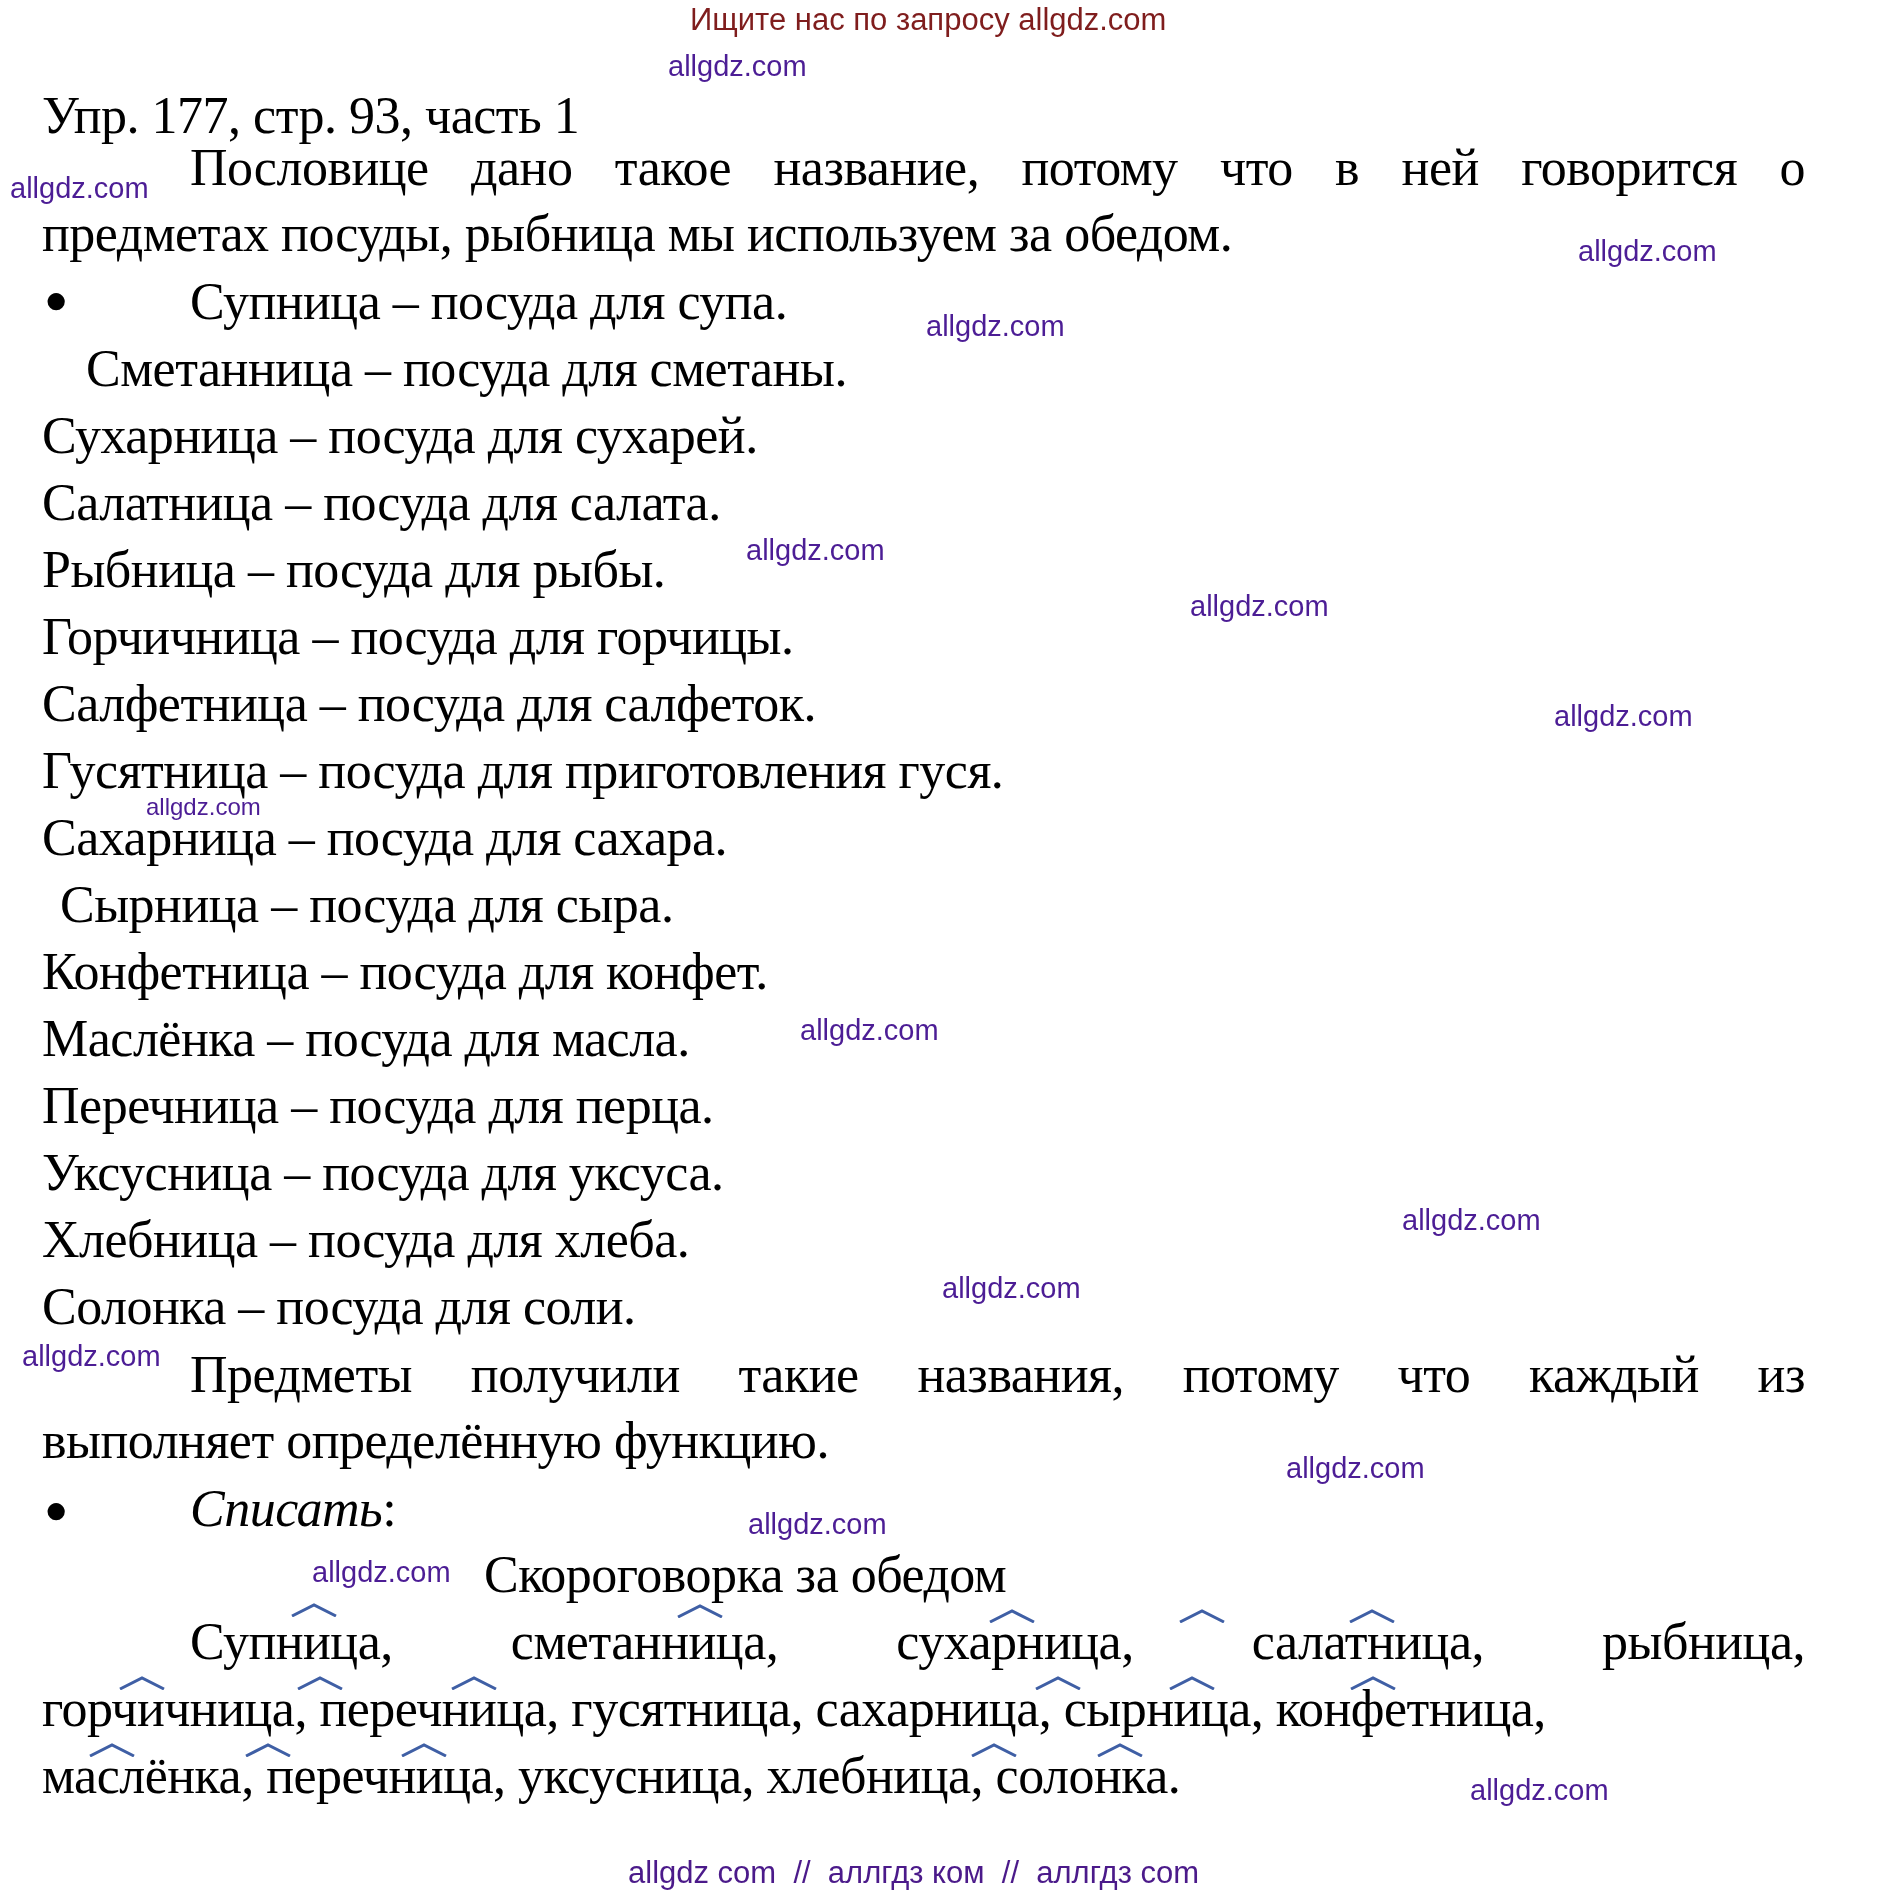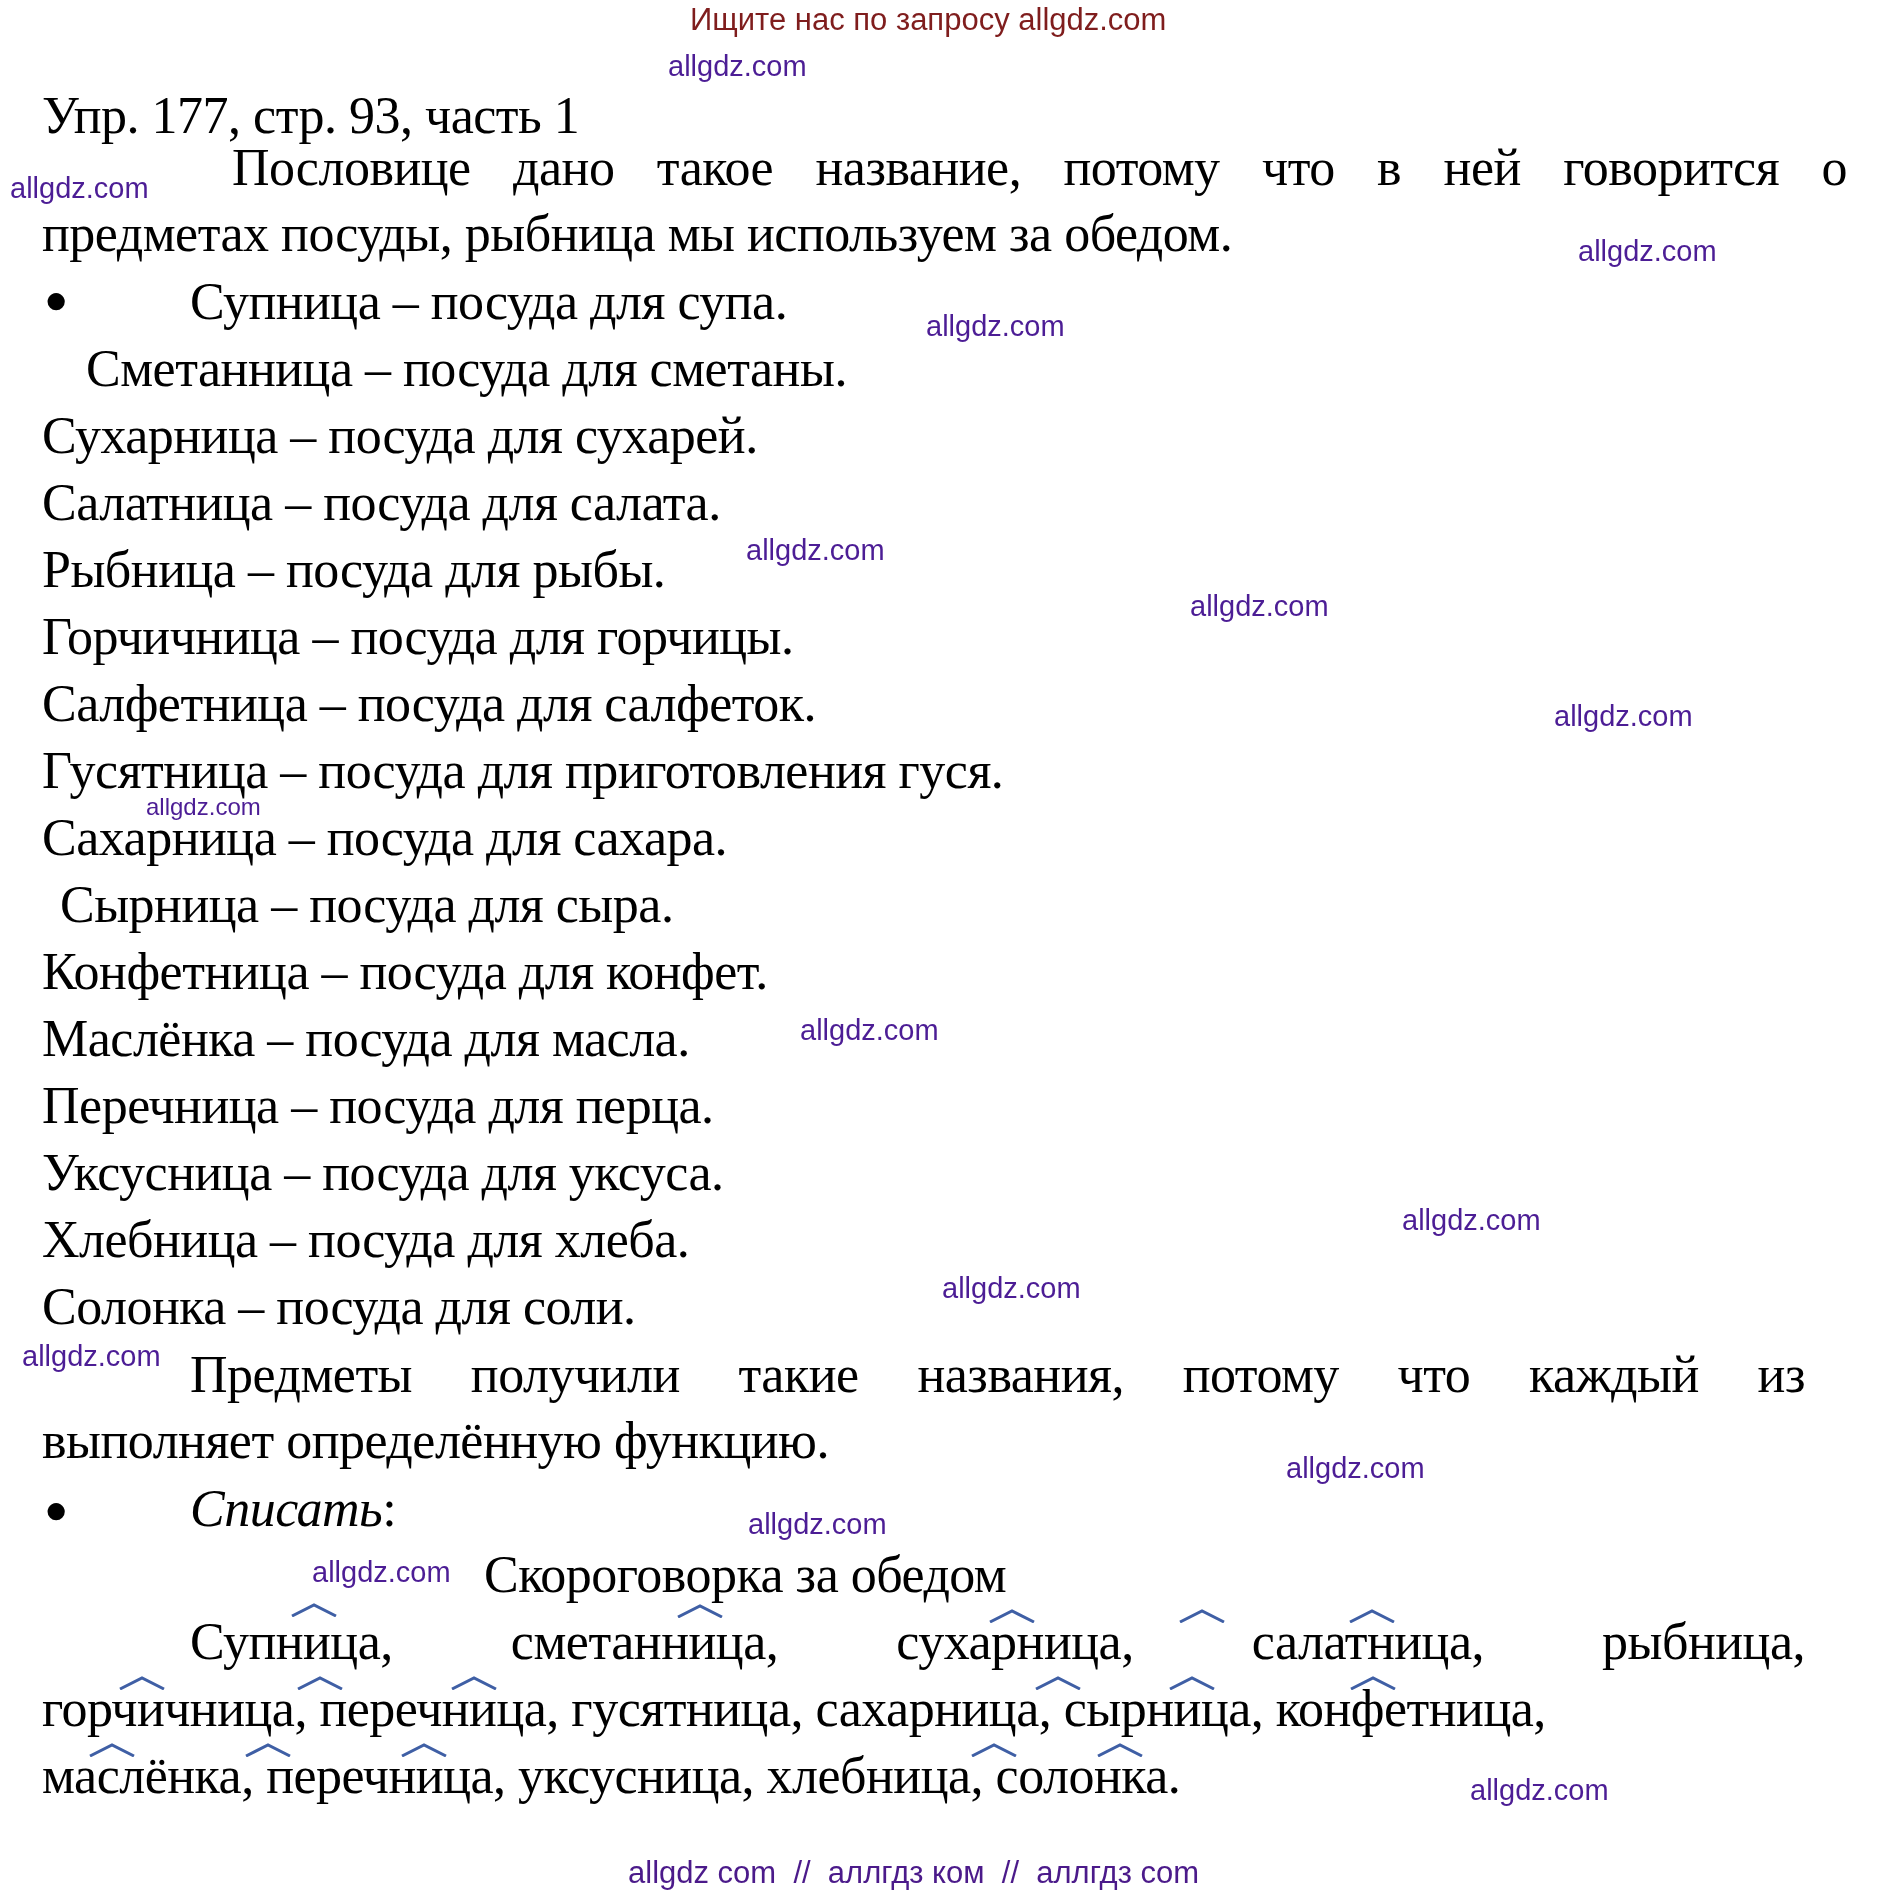--- a/index.html
+++ b/index.html
@@ -15,21 +15,21 @@
     .arc { position: absolute; width: 48px; height: 14px; }
     .arc svg { display: block; }
   </style>
 </head>
 <body>
 
 <div class="abs top-banner" style="left:690px; top:2px;">Ищите нас по запросу allgdz.com</div>
 
 <div class="abs serif" style="left:42px; top:70px;margin-top:16px;">Упр. 177, стр. 93, часть 1</div>
 
-<div class="abs serif justify" style="left:190px; top:138px; width:1615px;margin-left:42px;">Пословице дано такое название, потому что в ней говорится о</div>
+<div class="abs serif justify" style="left:190px; top:138px; width:1615px;">Пословице дано такое название, потому что в ней говорится о</div>
 <div class="abs serif" style="left:42px; top:204px;">предметах посуды, рыбница мы используем за обедом.</div>
 
 <div class="abs serif bullet" style="left:44px; top:276px;">●</div>
 
 <div class="abs serif" style="left:190px; top:272px;">Супница – посуда для супа.</div>
 <div class="abs serif" style="left:42px; top:339px;margin-left:44px;">Сметанница – посуда для сметаны.</div>
 <div class="abs serif" style="left:42px; top:406px;">Сухарница – посуда для сухарей.</div>
 <div class="abs serif" style="left:42px; top:473px;text-align:right;">Салатница – посуда для салата.</div>
 <div class="abs serif" style="left:42px; top:540px;">Рыбница – посуда для рыбы.</div>
 <div class="abs serif" style="left:42px; top:607px;">Горчичница – посуда для горчицы.</div>

